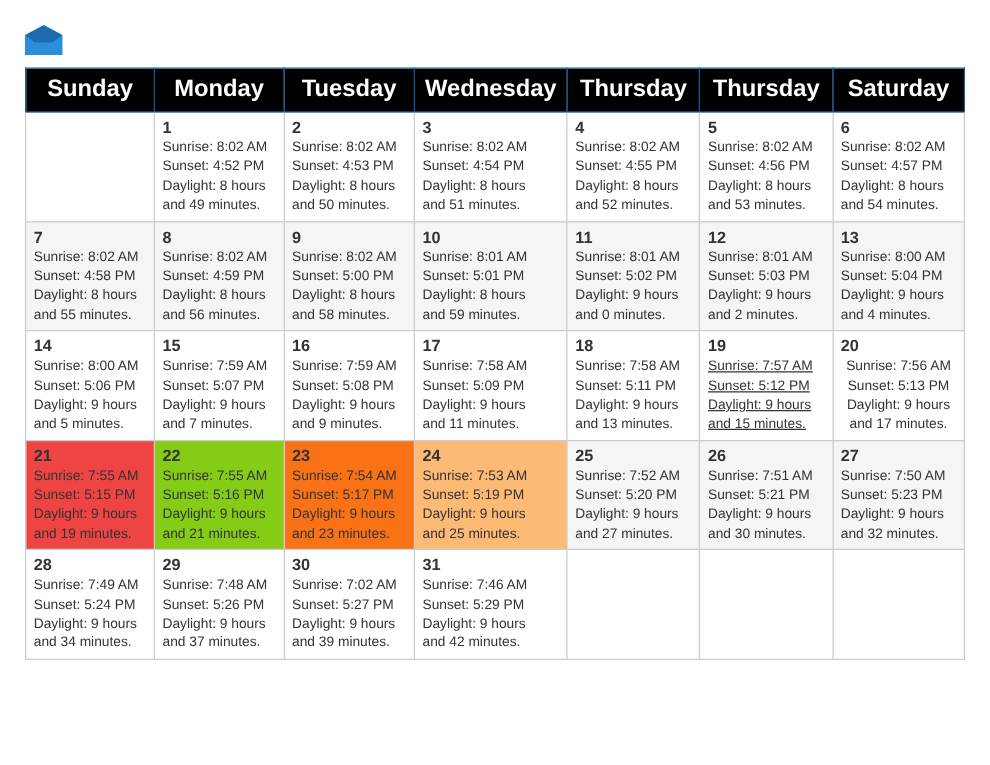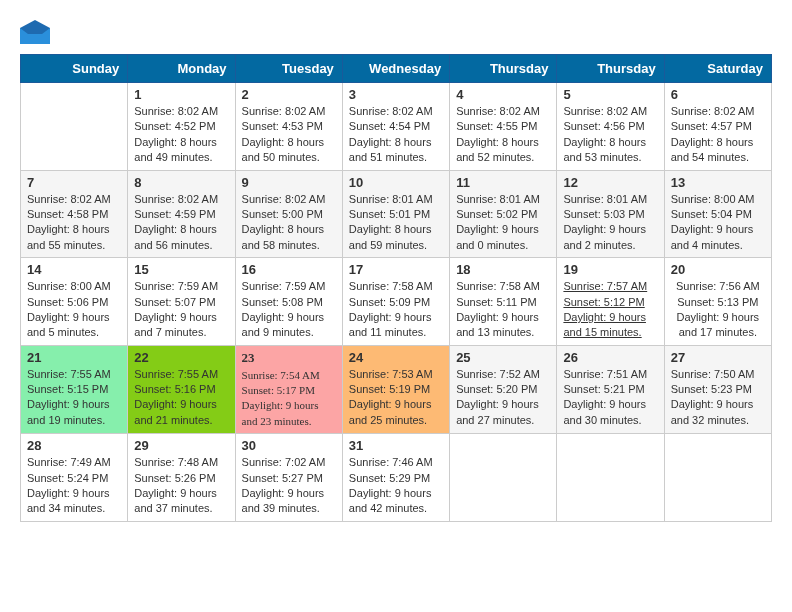--- a/index.html
+++ b/index.html
@@ -36,25 +36,25 @@
     .subtitle {
       font-size: 16px;
       color: #555;
     }
     .calendar {
       width: 100%;
       border-collapse: collapse;
       font-size: 11px;
     }
     .calendar th {
-      background-color: #0369a1;
+      background-color: #000000;
       color: #fff;
-      text-align: right;
+      text-align: center;
       padding: 6px 8px;
-      font-size: 13px;
+      font-size: 19px;
       font-weight: bold;
       border: 1px solid #1a5a9a;
     }
     .calendar td {
       border: 1px solid #ccc;
       vertical-align: top;
       padding: 4px 6px;
       width: 107px;
       min-height: 80px;
       background: #fff;
@@ -251,35 +251,35 @@
         </td>
         <td>
           <div class="day-number">20</div>
           <div class="day-info" style="white-space: pre-line; text-align: center;">Sunrise: 7:56 AM
 Sunset: 5:13 PM
 Daylight: 9 hours
 and 17 minutes.</div>
         </td>
       </tr>
       <tr style="background: rgb(245, 245, 245);">
-        <td style="background: #86efac;">
+        <td style="background: #ef4444;">
           <div class="day-number">21</div>
           <div class="day-info" style="white-space: pre-line;">Sunrise: 7:55 AM
 Sunset: 5:15 PM
 Daylight: 9 hours
 and 19 minutes.</div>
         </td>
         <td style="background: #84cc16;">
           <div class="day-number">22</div>
           <div class="day-info" style="white-space: pre-line;">Sunrise: 7:55 AM
 Sunset: 5:16 PM
 Daylight: 9 hours
 and 21 minutes.</div>
         </td>
-        <td style="background: #fca5a5; font-family: Liberation Serif, serif;">
+        <td style="background: #f97316;">
           <div class="day-number">23</div>
           <div class="day-info" style="white-space: pre-line;">Sunrise: 7:54 AM
 Sunset: 5:17 PM
 Daylight: 9 hours
 and 23 minutes.</div>
         </td>
         <td style="background: #fdba74;">
           <div class="day-number">24</div>
           <div class="day-info" style="white-space: pre-line;">Sunrise: 7:53 AM
 Sunset: 5:19 PM

